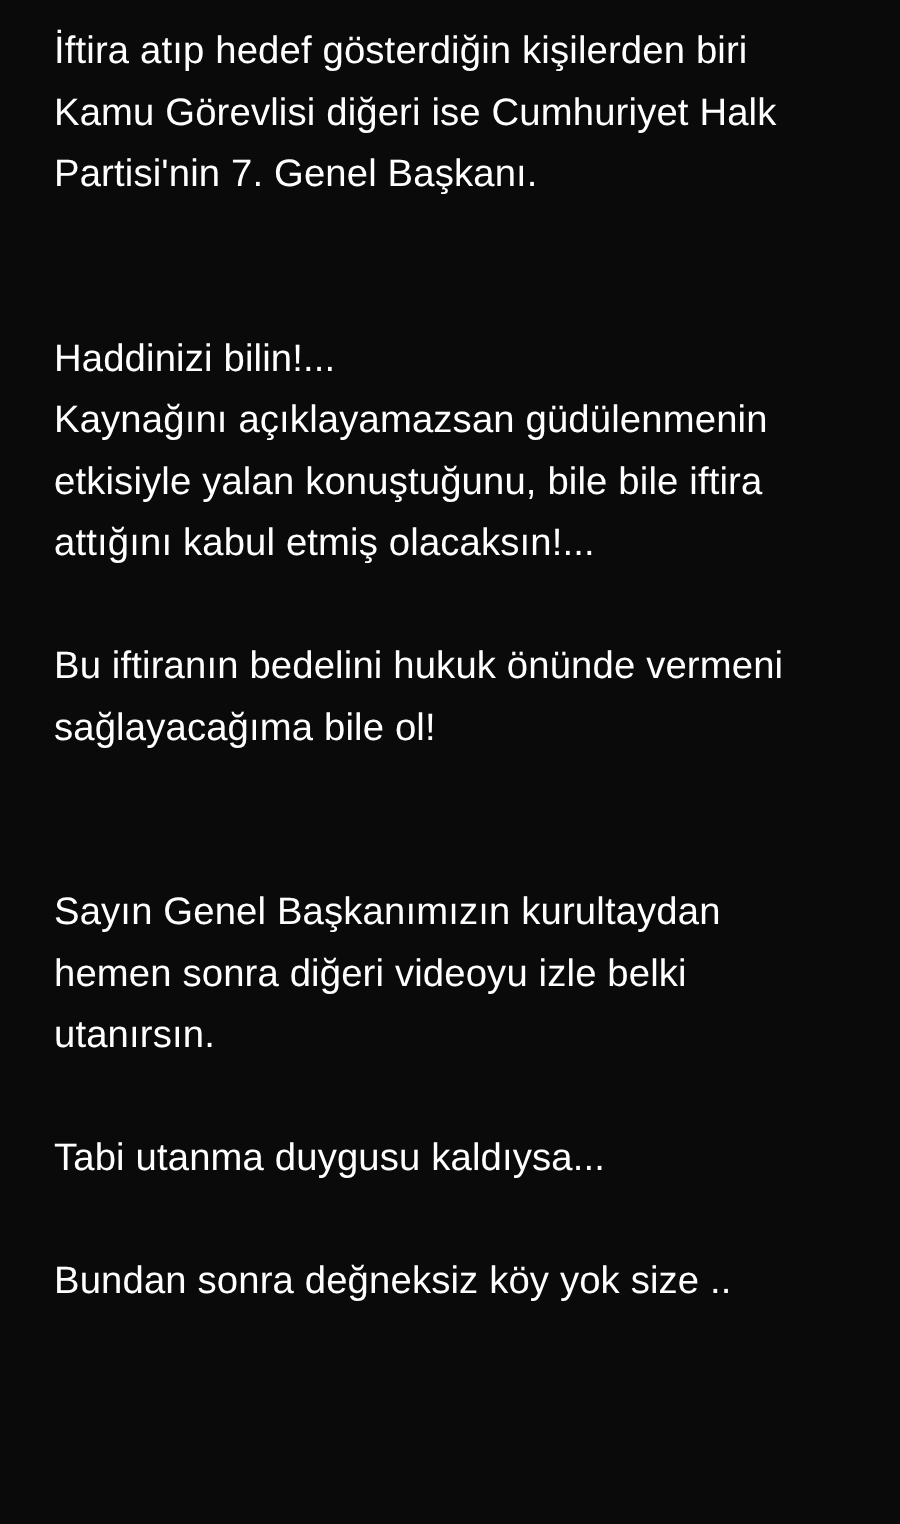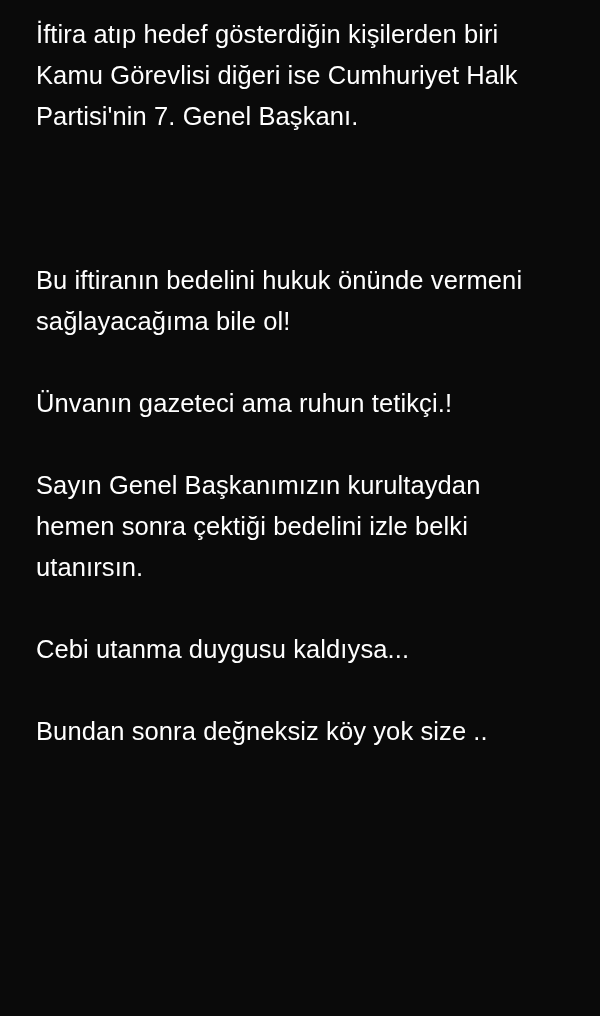--- a/index.html
+++ b/index.html
@@ -36,23 +36,24 @@
     height: 41px;
   }
 </style>
 </head>
 <body>
 
 <div class="page">
   <p class="para">İftira atıp hedef gösterdiğin kişilerden biri Kamu Görevlisi diğeri ise Cumhuriyet Halk Partisi'nin 7. Genel Başkanı.</p>
   <div class="gap"></div>
   <div class="gap"></div>
+  <p class="para">Haddinizi bilin!...
+Kaynağını açıklayamazsan güdülenmenin etkisiyle yalan konuştuğunu, bile bile iftira attığını kabul etmiş olacaksın!...</p>
   <div class="gap"></div>
   <p class="para">Bu iftiranın bedelini hukuk önünde vermeni sağlayacağıma bile ol!</p>
   <div class="gap"></div>
-  <p class="para">Ünvanın gazeteci ama ruhun tetikçi.!</p>
   <div class="gap"></div>
-  <p class="para">Sayın Genel Başkanımızın kurultaydan hemen sonra çektiği bedelini izle belki utanırsın.</p>
+  <p class="para">Sayın Genel Başkanımızın kurultaydan hemen sonra diğeri videoyu izle belki utanırsın.</p>
   <div class="gap"></div>
-  <p class="para">Cebi utanma duygusu kaldıysa...</p>
+  <p class="para">Tabi utanma duygusu kaldıysa...</p>
   <div class="gap"></div>
   <p class="para">Bundan sonra değneksiz köy yok size ..</p>
 </div>
 
 </body></html>

